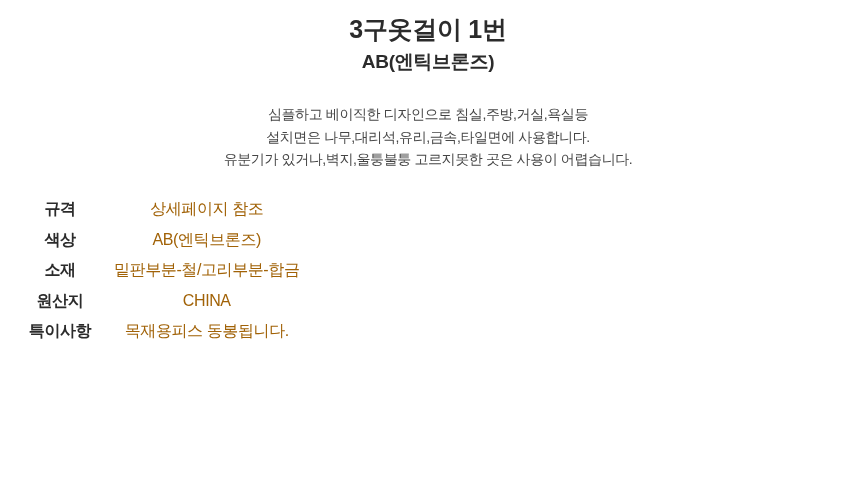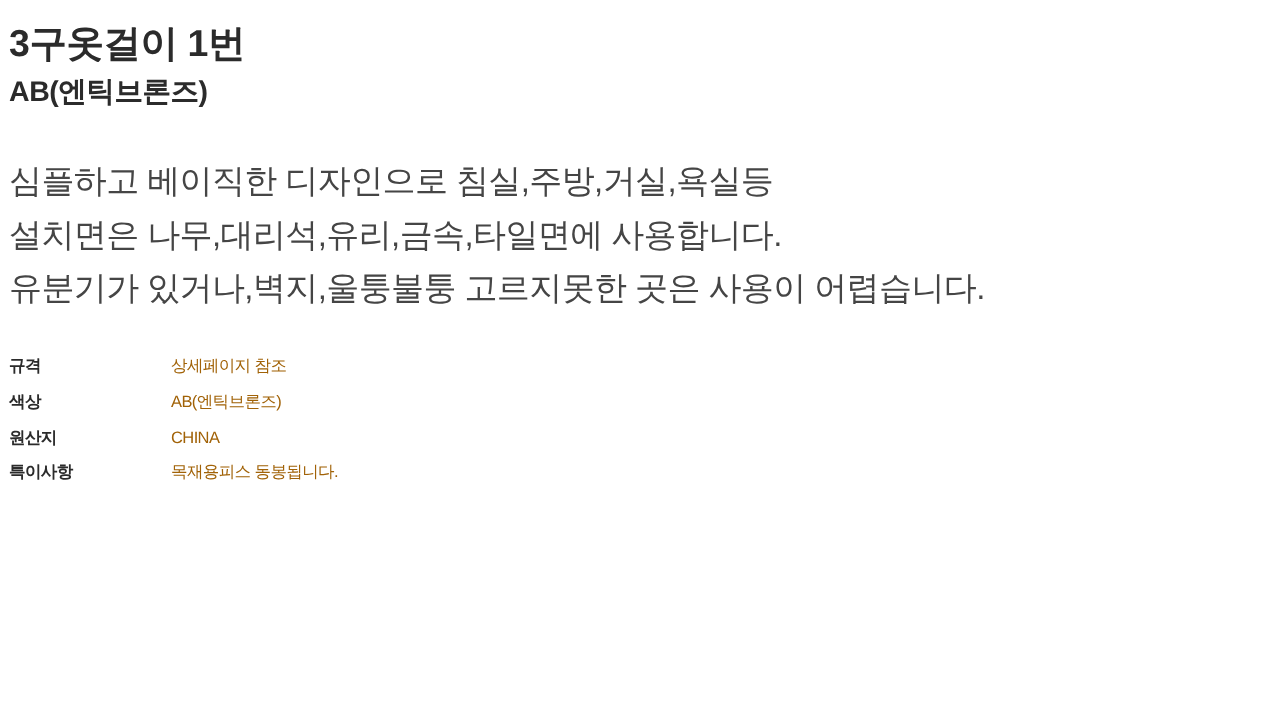--- a/index.html
+++ b/index.html
@@ -13,55 +13,56 @@
     font-family: "Liberation Sans", "DejaVu Sans", sans-serif;
     color: #3c3c3c;
     overflow: hidden;
   }
   .page {
     position: relative;
     width: 850px;
     height: 485px;
     box-sizing: border-box;
     padding: 10px 0 0 6px;
+    text-align: center;
   }
   .title {
     font-size: 25px;
     font-weight: bold;
     color: #2b2b2b;
     line-height: 1.25;
     letter-spacing: -0.3px;
     margin: 4px 0 0 0;
   }
   .subtitle {
     font-size: 19px;
     font-weight: bold;
     color: #2b2b2b;
     line-height: 1.3;
     letter-spacing: -0.3px;
     margin: 5px 0 0 0;
   }
   .desc {
     margin-top: 28px;
-    font-size: 22px;
+    font-size: 14px;
     color: #454545;
     line-height: 1.62;
     letter-spacing: -0.4px;
   }
   .desc-line {
     white-space: nowrap;
   }
   .spec-table {
     margin-top: 27px;
     border-collapse: collapse;
   }
   .spec-table td {
     padding: 0 0 9px 0;
     vertical-align: top;
-    font-size: 11px;
+    font-size: 16px;
     letter-spacing: -0.4px;
     line-height: 1.35;
   }
   .spec-label {
     font-weight: bold;
     color: #2b2b2b;
     width: 108px;
     white-space: nowrap;
   }
   .spec-value {
@@ -87,20 +88,24 @@
     <tbody>
       <tr>
         <td class="spec-label">규격</td>
         <td class="spec-value">상세페이지 참조</td>
       </tr>
       <tr>
         <td class="spec-label">색상</td>
         <td class="spec-value">AB(엔틱브론즈)</td>
       </tr>
       <tr>
+        <td class="spec-label">소재</td>
+        <td class="spec-value">밑판부분-철/고리부분-합금</td>
+      </tr>
+      <tr>
         <td class="spec-label">원산지</td>
         <td class="spec-value">CHINA</td>
       </tr>
       <tr>
         <td class="spec-label">특이사항</td>
         <td class="spec-value">목재용피스 동봉됩니다.</td>
       </tr>
     </tbody>
   </table>
 

